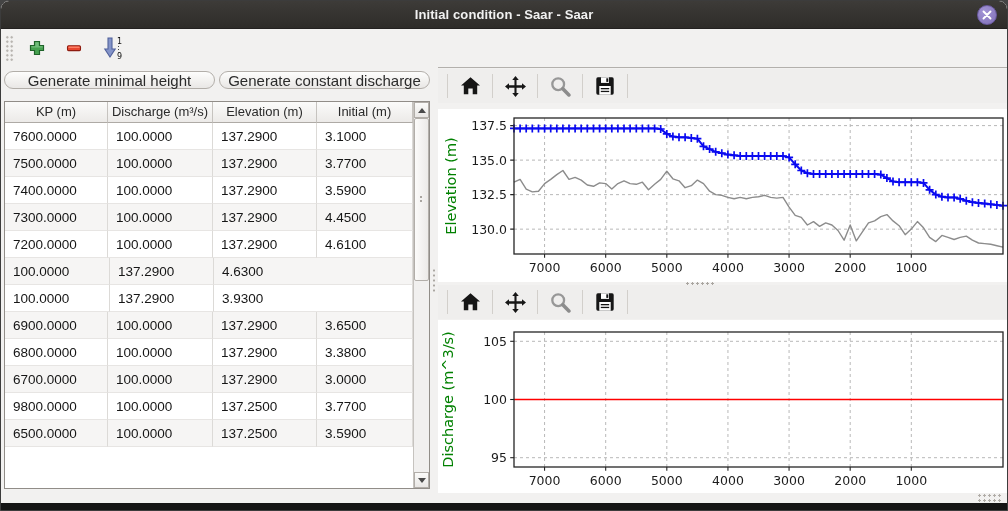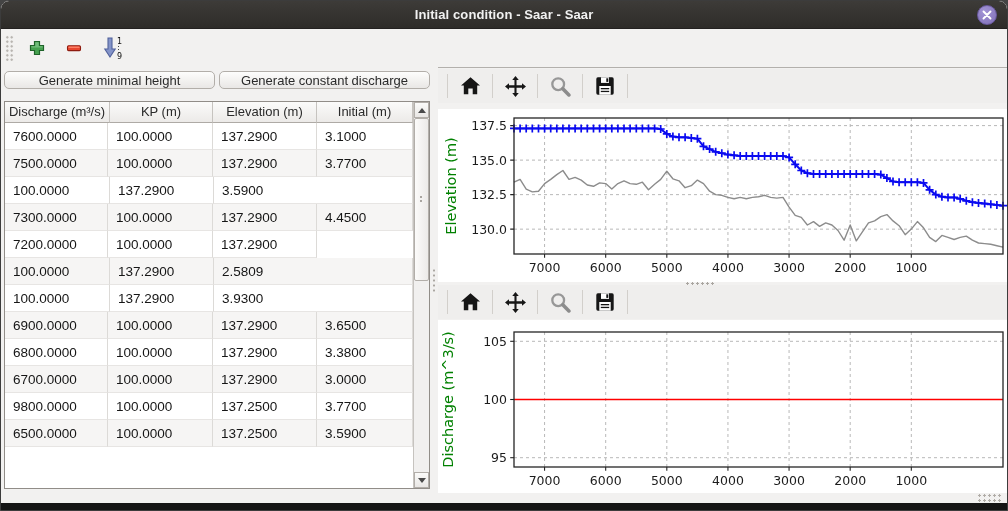--- a/index.html
+++ b/index.html
@@ -27,22 +27,22 @@
   #main-toolbar { position:absolute; left:0; top:29px; width:100%; height:36px; display:flex; align-items:center; }
   .drag-handle {
     width:9px; height:26px; margin-left:4px;
     background-image:radial-gradient(circle, #b4b0ab 1.1px, transparent 1.3px);
     background-size:4.5px 4.5px;
   }
   .tb-btn { width:30px; height:30px; border:none; background:transparent; display:flex; align-items:center; justify-content:center; cursor:pointer; }
   
   #btn-row { position:absolute; left:3px; top:70px; width:426px; height:23px; display:flex; gap:4px; }
   .gen-btn {
-    flex:1; height:18px; font-family:inherit; font-size:13px; color:#2b2b2b;
-    background:linear-gradient(#fdfdfc,#e9e7e5); border:1px solid #b2aea9; border-radius:5px; cursor:pointer;
+    flex:1; height:18px; font-family:inherit; font-size:15px; color:#2b2b2b;
+    background:linear-gradient(#fdfdfc,#e9e7e5); border:1px solid #b2aea9; border-radius:10px; cursor:pointer;
   }
   #table-frame {
     position:absolute; left:3px; top:100px; width:426px; height:388px;
     background:#fff; border:1px solid #918d88; display:flex;
   }
   #table-main { flex:1; display:flex; flex-direction:column; overflow:hidden; }
   #thead { display:flex; height:21px; flex:none; }
   .hcell {
     background:linear-gradient(#fbfbfa,#eceae8); border-right:1px solid #c6c3bf; border-bottom:1px solid #aeaaa5;
     font-size:13px; color:#2a2a2a; text-align:center; line-height:20px; overflow:hidden; white-space:nowrap;
@@ -129,58 +129,60 @@
   </div>
 
   <div id="btn-row">
     <button class="gen-btn">Generate minimal height</button>
     <button class="gen-btn">Generate constant discharge</button>
   </div>
 
   <div id="table-frame">
     <div id="table-main">
       <div id="thead">
+          <div class="hcell c0">KP (m)</div>
           <div class="hcell c1">Discharge (m³/s)</div>
-          <div class="hcell c0">KP (m)</div>
           <div class="hcell c2">Elevation (m)</div>
           <div class="hcell c3">Initial (m)</div>
         </div>
       <div id="tbody">
           <div class="trow">
             <div class="tcell c0">7600.0000</div>
             <div class="tcell c1">100.0000</div>
             <div class="tcell c2">137.2900</div>
             <div class="tcell c3">3.1000</div>
           </div>
           <div class="trow">
             <div class="tcell c0">7500.0000</div>
             <div class="tcell c1">100.0000</div>
             <div class="tcell c2">137.2900</div>
             <div class="tcell c3">3.7700</div>
           </div>
           <div class="trow">
+            <div class="tcell c0">7400.0000</div>
             <div class="tcell c1">100.0000</div>
             <div class="tcell c2">137.2900</div>
             <div class="tcell c3">3.5900</div>
           </div>
           <div class="trow">
             <div class="tcell c0">7300.0000</div>
             <div class="tcell c1">100.0000</div>
             <div class="tcell c2">137.2900</div>
             <div class="tcell c3">4.4500</div>
           </div>
           <div class="trow">
             <div class="tcell c0">7200.0000</div>
             <div class="tcell c1">100.0000</div>
             <div class="tcell c2">137.2900</div>
-          </div>
-          <div class="trow">
-            <div class="tcell c1">100.0000</div>
-            <div class="tcell c2">137.2900</div>
-            <div class="tcell c3">2.5809</div>
+            <div class="tcell c3">4.6100</div>
+          </div>
+          <div class="trow">
+            <div class="tcell c1">100.0000</div>
+            <div class="tcell c2">137.2900</div>
+            <div class="tcell c3">4.6300</div>
           </div>
           <div class="trow">
             <div class="tcell c1">100.0000</div>
             <div class="tcell c2">137.2900</div>
             <div class="tcell c3">3.9300</div>
           </div>
           <div class="trow">
             <div class="tcell c0">6900.0000</div>
             <div class="tcell c1">100.0000</div>
             <div class="tcell c2">137.2900</div>

